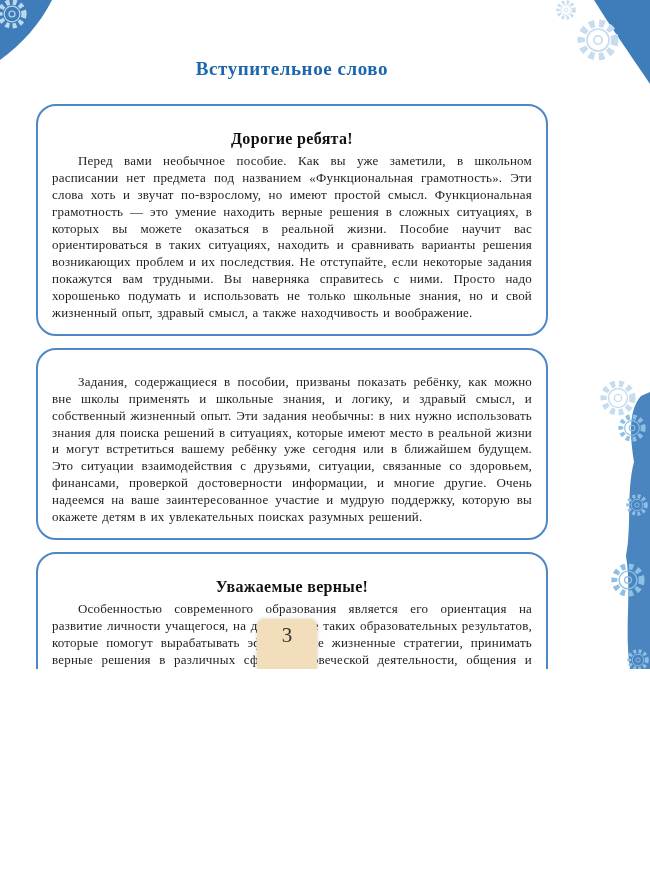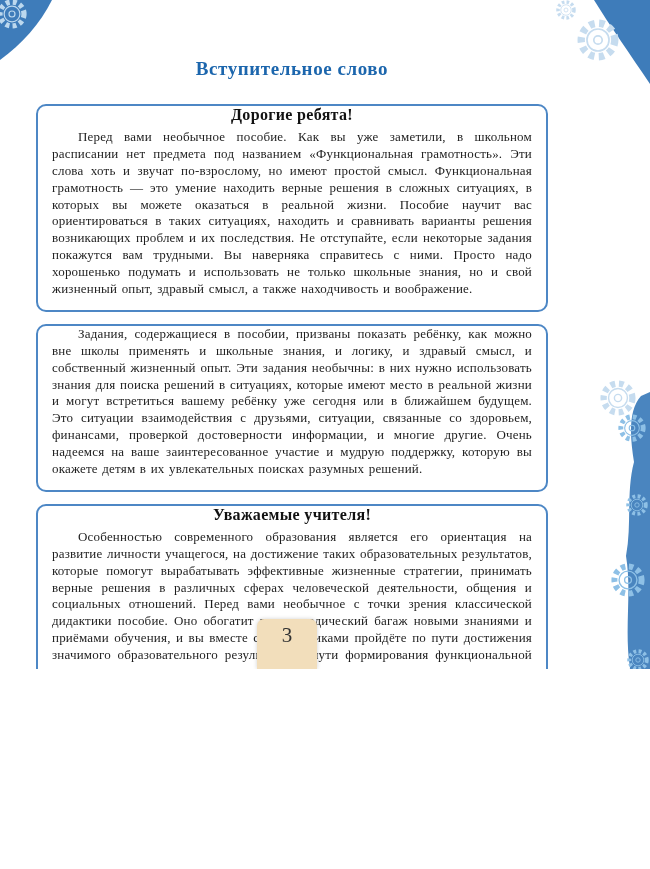--- a/index.html
+++ b/index.html
@@ -47,23 +47,23 @@
   .title {
     color: var(--title-blue);
     font-size: 19px;
     font-weight: bold;
     letter-spacing: 0.03em;
     text-align: center;
     margin-bottom: 24px;
   }
   .box {
     border: 2px solid var(--box-border-blue);
-    border-radius: 10px;
+    border-radius: 20px;
     background: #ffffff;
-    padding: 0 14px 12px 14px;
+    padding: 24px 14px 12px 14px;
     margin-bottom: 12px;
   }
   .box-heading {
     font-size: 16px;
     font-weight: bold;
     color: #111111;
     text-align: center;
     letter-spacing: 0.02em;
     margin-bottom: 5px;
   }
@@ -152,21 +152,21 @@
     <section class="box">
       <h2 class="box-heading">Дорогие ребята!</h2>
       <p class="box-text">Перед вами необычное пособие. Как вы уже заметили, в школьном расписании нет предмета под названием «Функциональная грамотность». Эти слова хоть и звучат по-взрослому, но имеют простой смысл. Функциональная грамотность — это умение находить верные решения в сложных ситуациях, в которых вы можете оказаться в реальной жизни. Пособие научит вас ориентироваться в таких ситуациях, находить и сравнивать варианты решения возникающих проблем и их последствия. Не отступайте, если некоторые задания покажутся вам трудными. Вы наверняка справитесь с ними. Просто надо хорошенько подумать и использовать не только школьные знания, но и свой жизненный опыт, здравый смысл, а также находчивость и воображение.</p>
     </section>
 
     <section class="box">
       <p class="box-text">Задания, содержащиеся в пособии, призваны показать ребёнку, как можно вне школы применять и школьные знания, и логику, и здравый смысл, и собственный жизненный опыт. Эти задания необычны: в них нужно использовать знания для поиска решений в ситуациях, которые имеют место в реальной жизни и могут встретиться вашему ребёнку уже сегодня или в ближайшем будущем. Это ситуации взаимодействия с друзьями, ситуации, связанные со здоровьем, финансами, проверкой достоверности информации, и многие другие. Очень надеемся на ваше заинтересованное участие и мудрую поддержку, которую вы окажете детям в их увлекательных поисках разумных решений.</p>
     </section>
 
     <section class="box">
-      <h2 class="box-heading">Уважаемые учителя!</h2>
+      <h2 class="box-heading">Уважаемые верные!</h2>
       <p class="box-text">Особенностью современного образования является его ориентация на развитие личности учащегося, на достижение таких образовательных результатов, которые помогут вырабатывать эффективные жизненные стратегии, принимать верные решения в различных сферах человеческой деятельности, общения и социальных отношений. Перед вами необычное с точки зрения классической дидактики пособие. Оно обогатит ваш методический багаж новыми знаниями и приёмами обучения, и вы вместе со школьниками пройдёте по пути достижения значимого образовательного результата — пути формирования функциональной грамотности.</p>
     </section>
   </div>
 
   <div class="page-tab">
     <span class="page-num">3</span>
   </div>
 
 </div>
 

